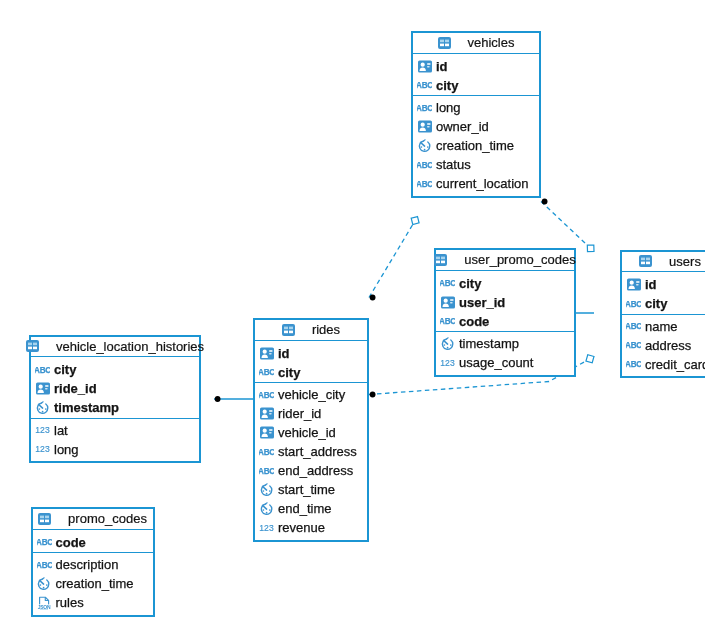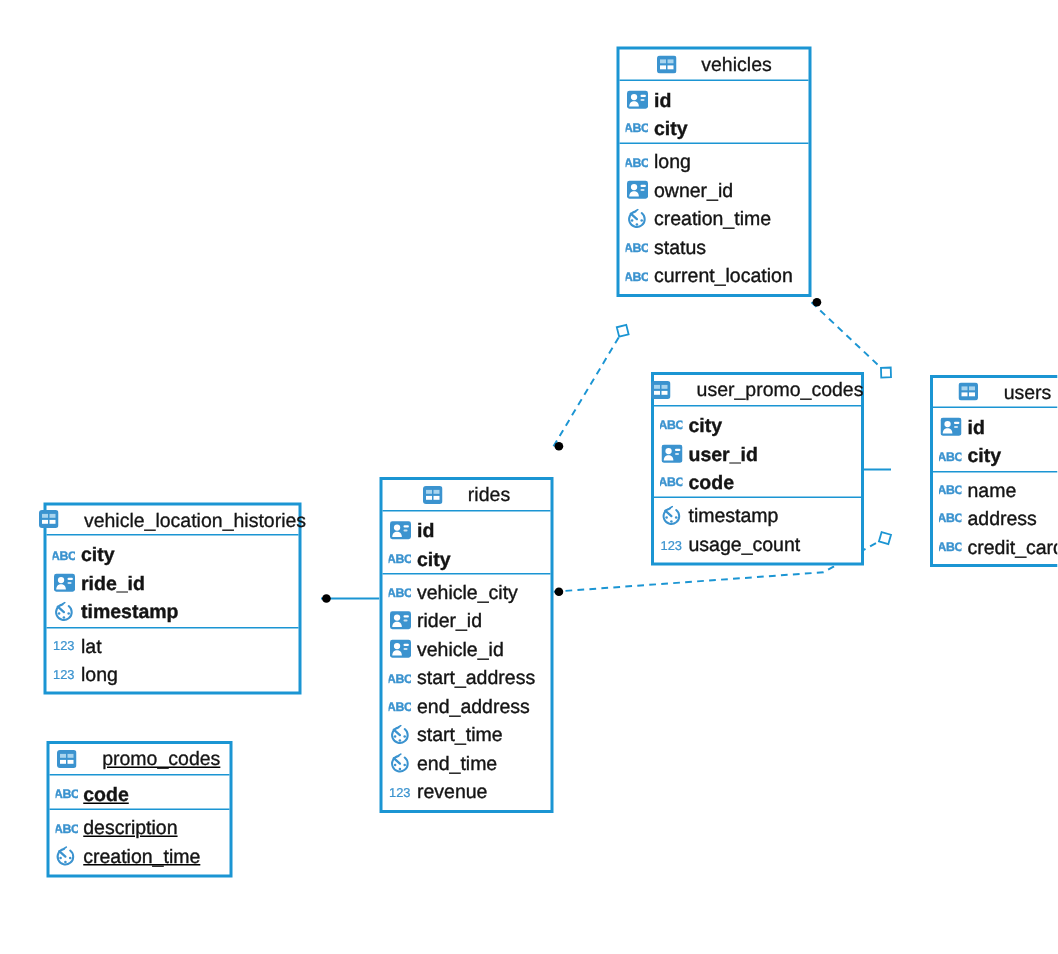--- a/index.html
+++ b/index.html
@@ -485,21 +485,21 @@
         <div class="row">
     <span class="icon">
             <svg width="15" height="10" viewBox="0 0 15 10">
               <text x="7.5" y="8.4" text-anchor="middle" font-family="Liberation Sans, sans-serif" font-size="8.6" font-weight="400" letter-spacing="0" fill="#3b93cf" stroke="#3b93cf" stroke-width="0.15">123</text>
             </svg>
           </span>
     <span class="label">long</span>
   </div>
       </div>
   </div>
-    <div class="table-node" style="left: 30.5px; top: 494px; width: 124px; text-decoration: underline;">
+    <div class="table-node" style="left: 30.5px; top: 507px; width: 124px;">
     <div class="table-header">
       <span class="icon">
           <svg width="13" height="12" viewBox="0 0 13 12">
             <rect x="0" y="0" width="13" height="12" rx="2" fill="#3b93cf"></rect>
             <rect x="2" y="2.6" width="4" height="2.6" fill="#a8d4ee"></rect>
             <rect x="7" y="2.6" width="4" height="2.6" fill="#a8d4ee"></rect>
             <rect x="2" y="6.6" width="4" height="2.6" fill="#ffffff"></rect>
             <rect x="7" y="6.6" width="4" height="2.6" fill="#ffffff"></rect>
           </svg>
         </span>
@@ -530,15 +530,27 @@
               <path d="M 9.80 3.00 A 5.2 5.2 0 1 1 5.70 1.98" fill="none" stroke="#3b93cf" stroke-width="1.35" stroke-linecap="round"></path>
               <path d="M 2.51 3.42 L 6.6 7.1" fill="none" stroke="#3b93cf" stroke-width="1.5" stroke-linecap="round"></path>
               <path d="M 5.74 1.67 L 7.16 0.72" fill="none" stroke="#3b93cf" stroke-width="1.1" stroke-linecap="round"></path>
               <circle cx="3.40" cy="8.00" r="0.85" fill="#3b93cf"></circle>
               <circle cx="9.80" cy="8.00" r="0.85" fill="#3b93cf"></circle>
               <circle cx="6.6" cy="10.70" r="0.85" fill="#3b93cf"></circle>
             </svg>
           </span>
     <span class="label">creation_time</span>
   </div>
+        <div class="row">
+    <span class="icon">
+            <svg width="14" height="14" viewBox="0 0 14 14">
+              <path d="M2.6 1.2 H8.3 L11.6 4.5 V10.8 H2.6 Z" fill="#ffffff" stroke="#3b93cf" stroke-width="1.15" stroke-linejoin="round"></path>
+              <path d="M8.3 1.2 V4.5 H11.6" fill="none" stroke="#3b93cf" stroke-width="1.15" stroke-linejoin="round"></path>
+              <rect x="1.2" y="8.4" width="11.8" height="4.6" fill="#ffffff"></rect>
+              <text x="7" y="12.7" text-anchor="middle" font-family="Liberation Sans, sans-serif" font-size="5" font-weight="700" letter-spacing="-0.3" fill="#3b93cf">JSON</text>
+              <rect x="3" y="13.3" width="8" height="0.7" fill="#a8d4ee"></rect>
+            </svg>
+          </span>
+    <span class="label">rules</span>
+  </div>
       </div>
   </div>
   </div>
 
 </body></html>

